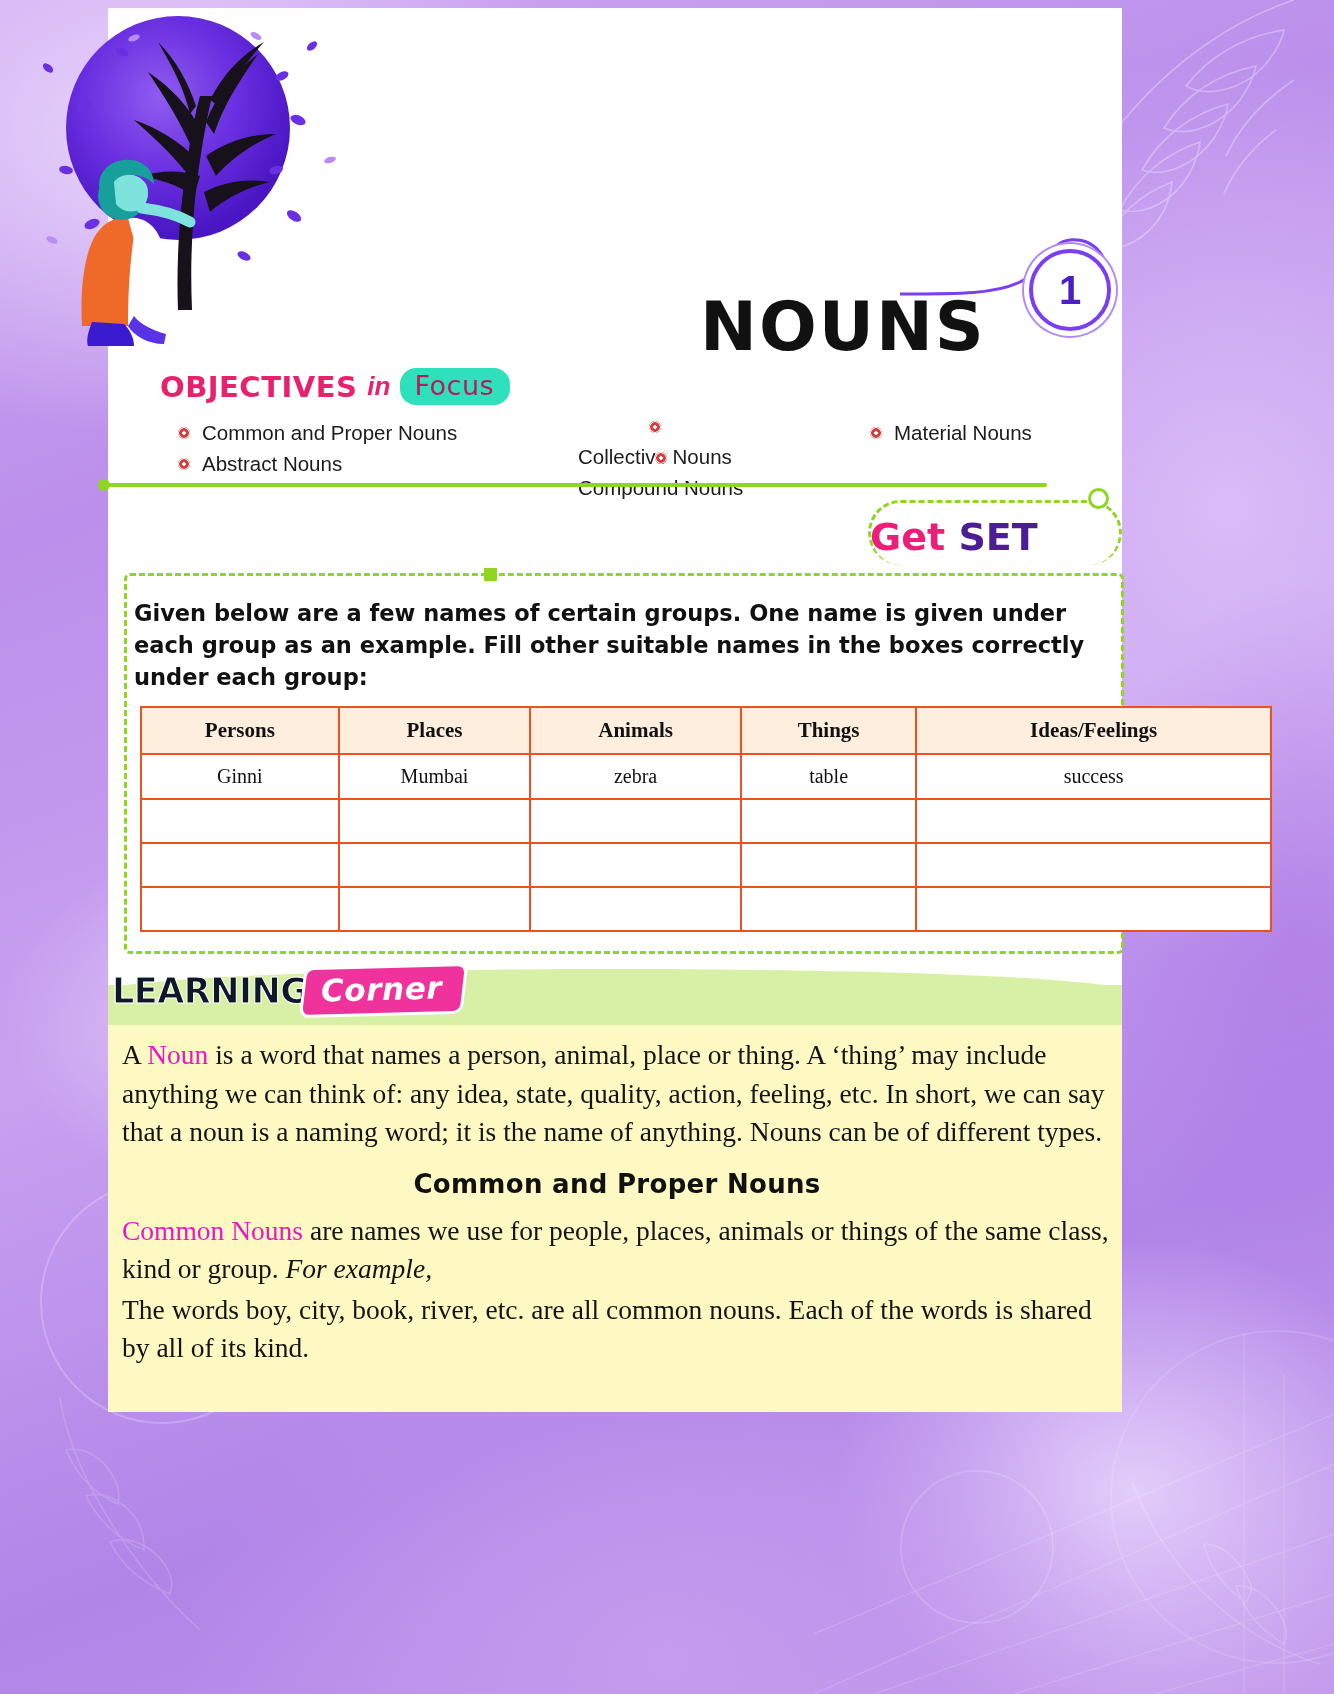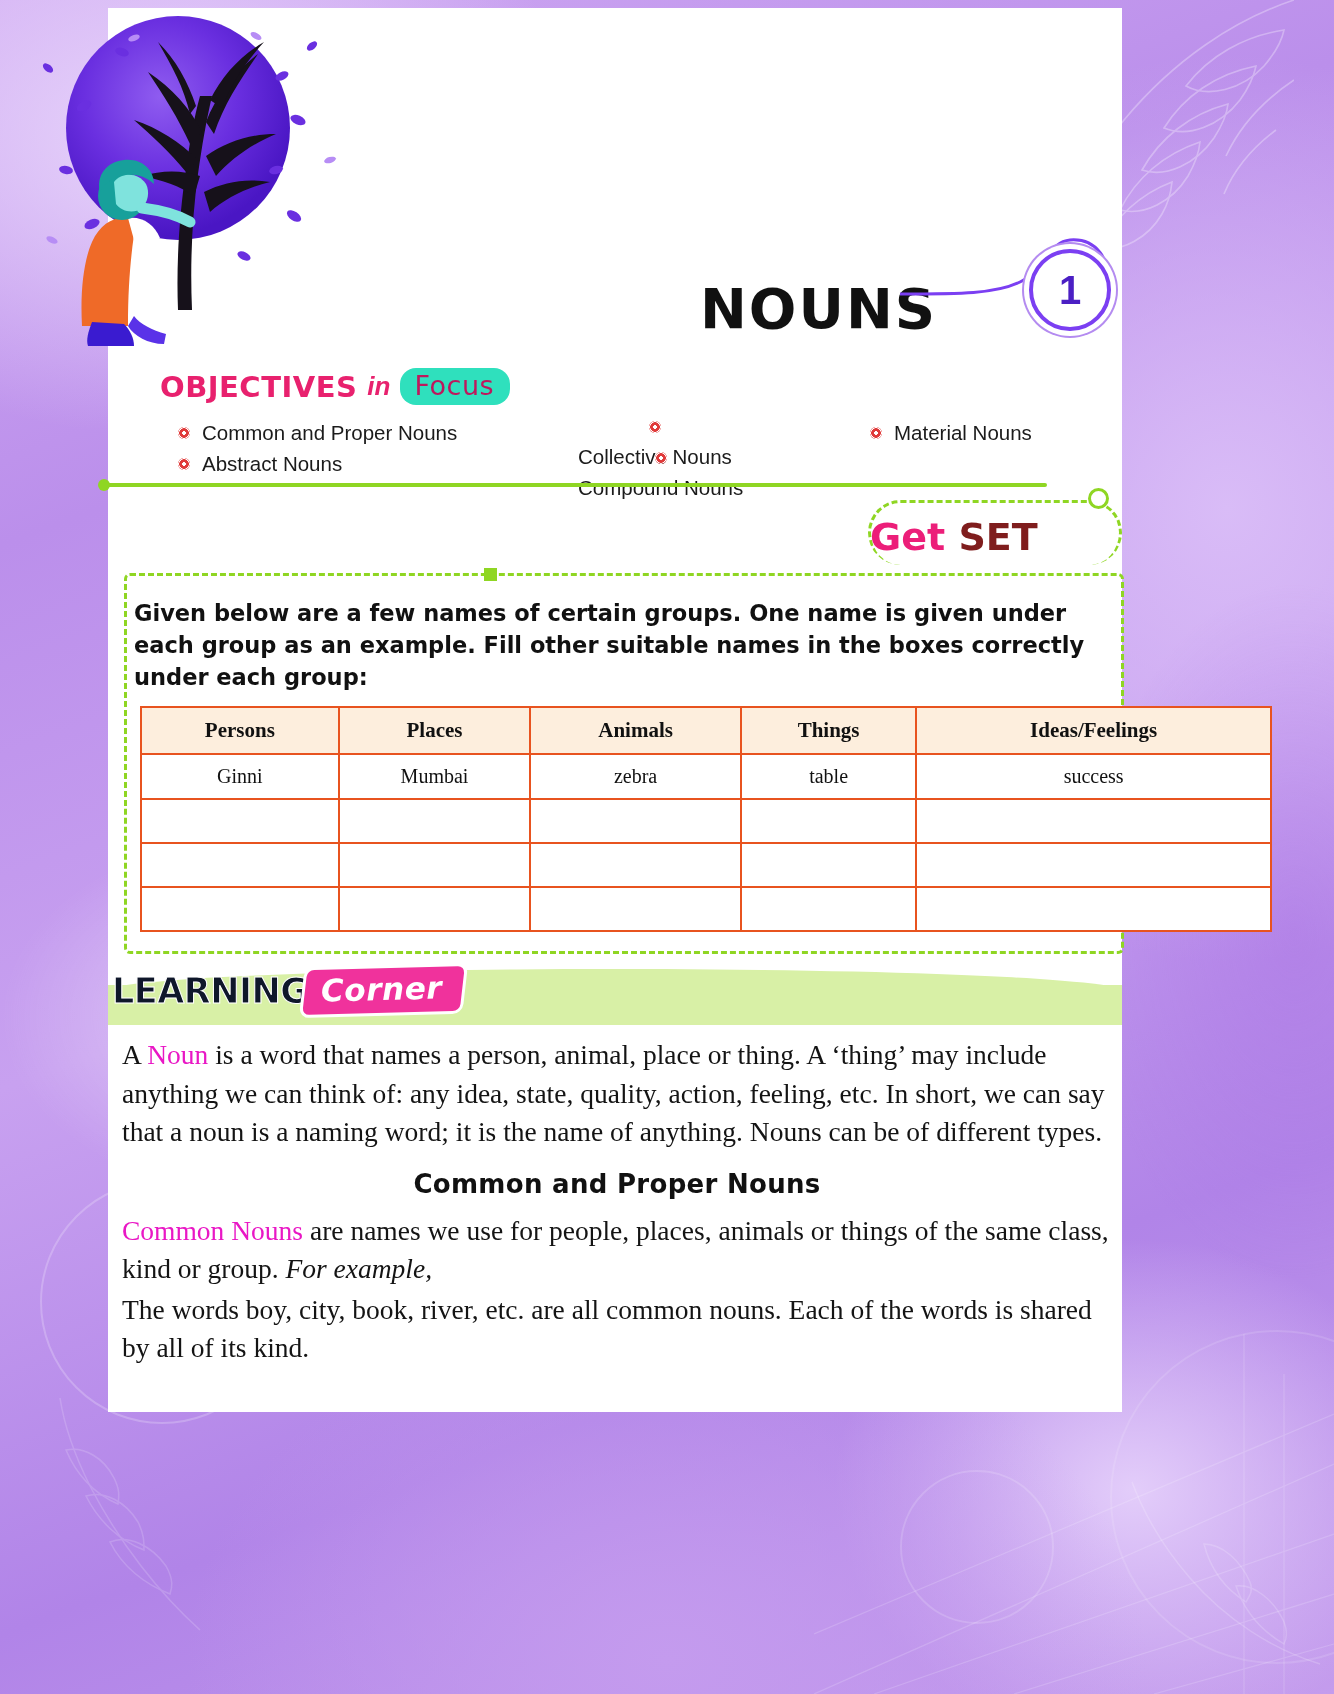--- a/index.html
+++ b/index.html
@@ -55,22 +55,22 @@
     background:#ffffff;border:4px solid #7b3ff2;
     display:flex;align-items:center;justify-content:center;
     box-shadow:0 0 0 5px #ffffff, 0 0 0 7px #b48bf0;
     z-index:6;
   }
   .chap-badge span{font-size:40px;font-weight:bold;color:#4b1fc4;line-height:1;}
   .badge-swoosh{position:absolute;left:900px;top:230px;width:230px;height:130px;z-index:5;}
 
   
   .title-nouns{
-    position:absolute;left:700px;top:276px;
-    font-size:56px;font-weight:bold;letter-spacing:2px;color:#111111;
+    position:absolute;left:700px;top:287px;
+    font-size:68px;font-weight:bold;letter-spacing:2px;color:#111111;
     font-family:"DejaVu Sans",sans-serif;
   }
 
   
   .obj-wrap{position:absolute;left:160px;top:368px;width:900px;}
   .obj-head{display:flex;align-items:center;gap:10px;}
   .obj-word{font-size:29px;font-weight:bold;color:#e8216e;letter-spacing:.5px;
     font-family:"DejaVu Sans",sans-serif;}
   .obj-in{font-size:26px;font-weight:bold;font-style:italic;color:#e8216e;}
   .obj-focus{
@@ -87,21 +87,21 @@
   }
   .obj-c0{left:18px;} .obj-c1{left:418px;flex-direction:column;} .obj-c2{left:710px;}
   .obj-r0{top:0;} .obj-r1{top:31px;}
   .obj-rule{position:absolute;left:102px;top:483px;width:945px;height:4px;background:#8fd623;border-radius:2px;}
   .obj-rule-dot{position:absolute;left:98px;top:479px;width:12px;height:12px;border-radius:50%;background:#8fd623;}
 
   
   .getset{position:absolute;left:870px;top:515px;font-size:38px;font-weight:bold;
     font-family:"DejaVu Sans",sans-serif;z-index:4;}
   .getset .g{color:#ec1e79;margin-top:42px;}
-  .getset .s{color:#7f1d1d;text-align:right;}
+  .getset .s{color:#4c1d95;text-align:right;}
   .getset-box{position:absolute;left:868px;top:500px;width:248px;height:62px;
     border:3px dashed #8fd623;border-radius:34px;border-bottom:none;z-index:3;}
   .getset-ring{position:absolute;left:1088px;top:488px;width:15px;height:15px;border-radius:50%;
     border:3px solid #8fd623;background:#fff;z-index:5;}
 
   
   .activity{
     position:absolute;left:124px;top:573px;width:994px;height:375px;
     border:3px dashed #8fd623;border-radius:6px;background:transparent;
   }
@@ -147,21 +147,21 @@
   }
   .lc-corner{
     display:block;transform:skewX(8deg);
     font-size:31px;font-weight:bold;color:#ffffff;font-style:italic;letter-spacing:.5px;
     font-family:"DejaVu Sans",sans-serif;
   }
 
   
   .body-block{
     position:absolute;left:108px;top:1022px;width:1014px;height:390px;
-    background:#ffffff;
+    background:#fef9c3;
   }
   .body-text{
     position:absolute;left:14px;top:14px;width:990px;
     font-family:"Liberation Serif",serif;font-size:27.5px;line-height:1.40;color:#141414;
   }
   .body-text p{margin:0 0 2px 0;}
   .hl{color:#e917c5;}
   .ital{font-style:italic;}
   .sub-head{
     text-align:center;font-family:"DejaVu Sans",sans-serif;font-weight:bold;

